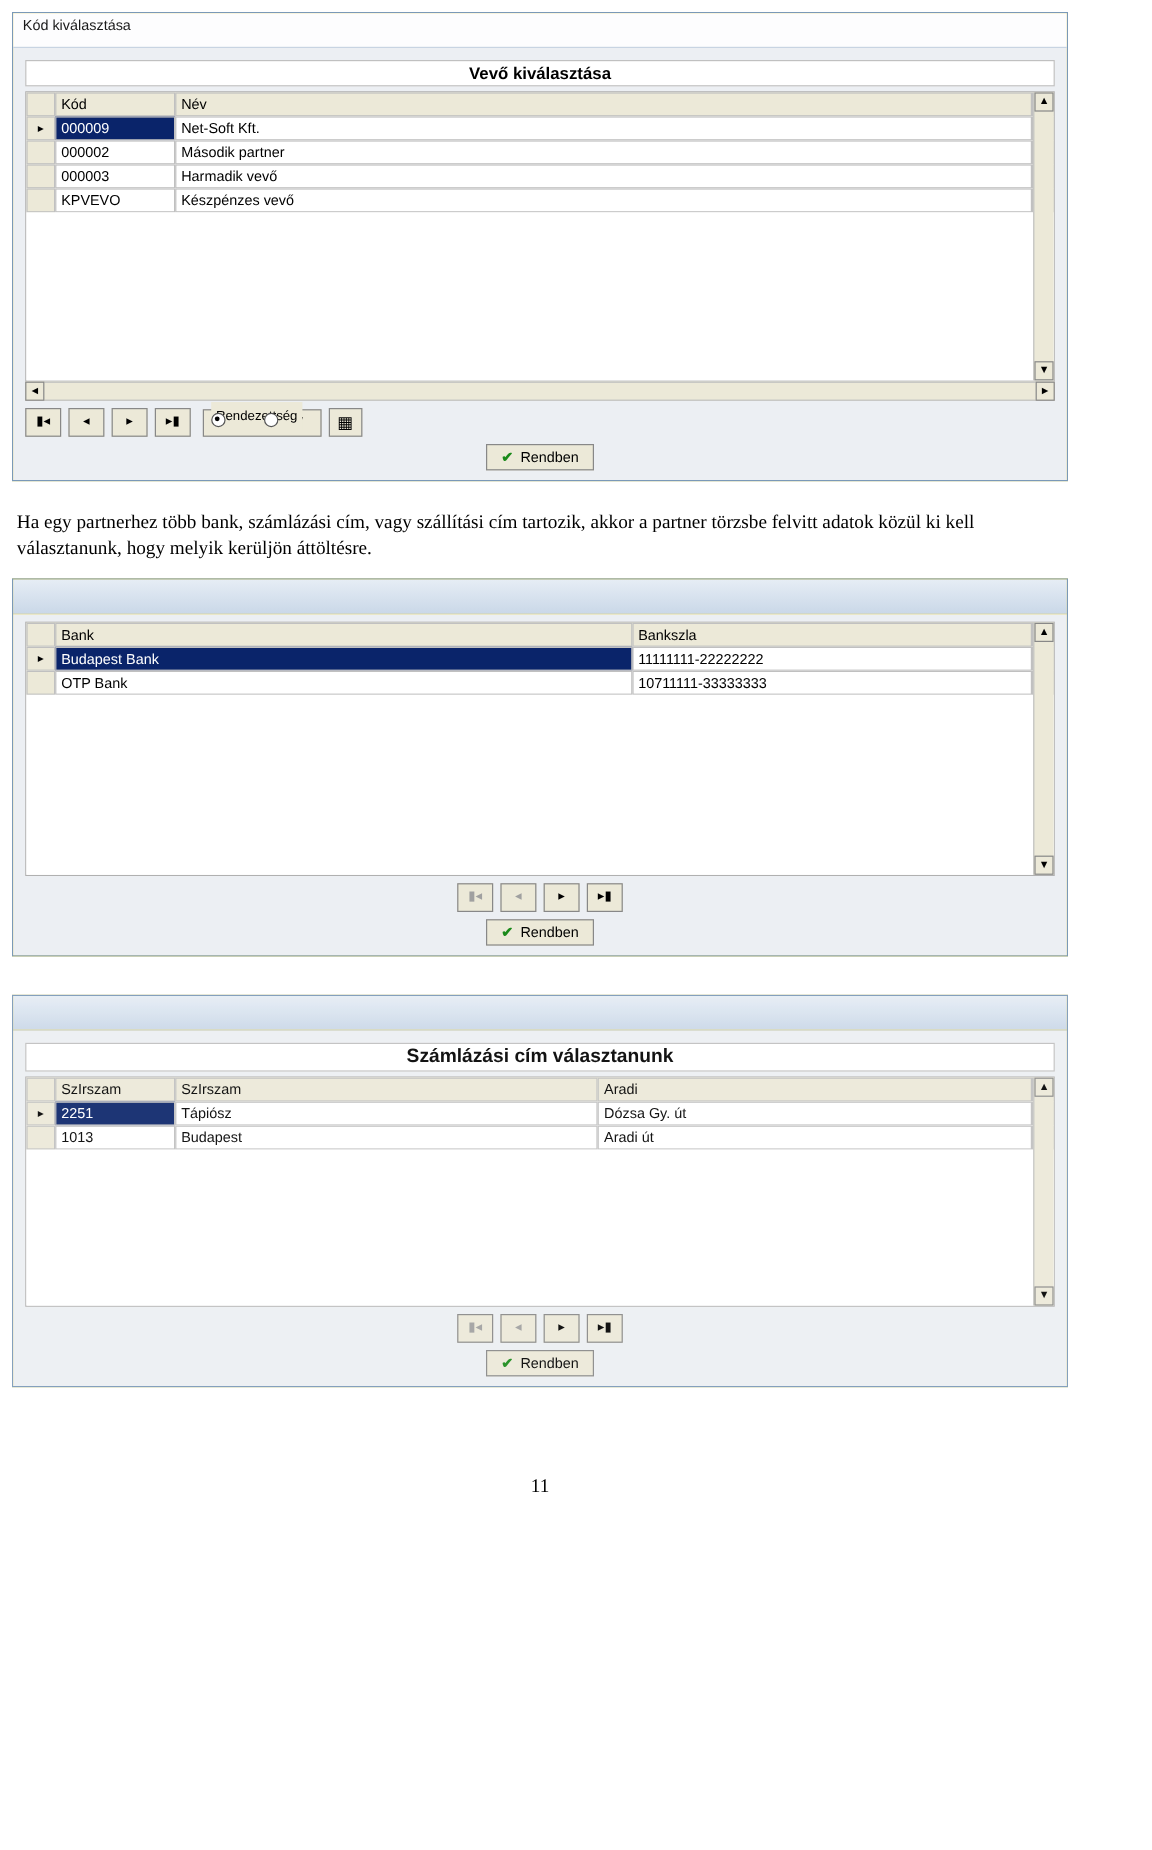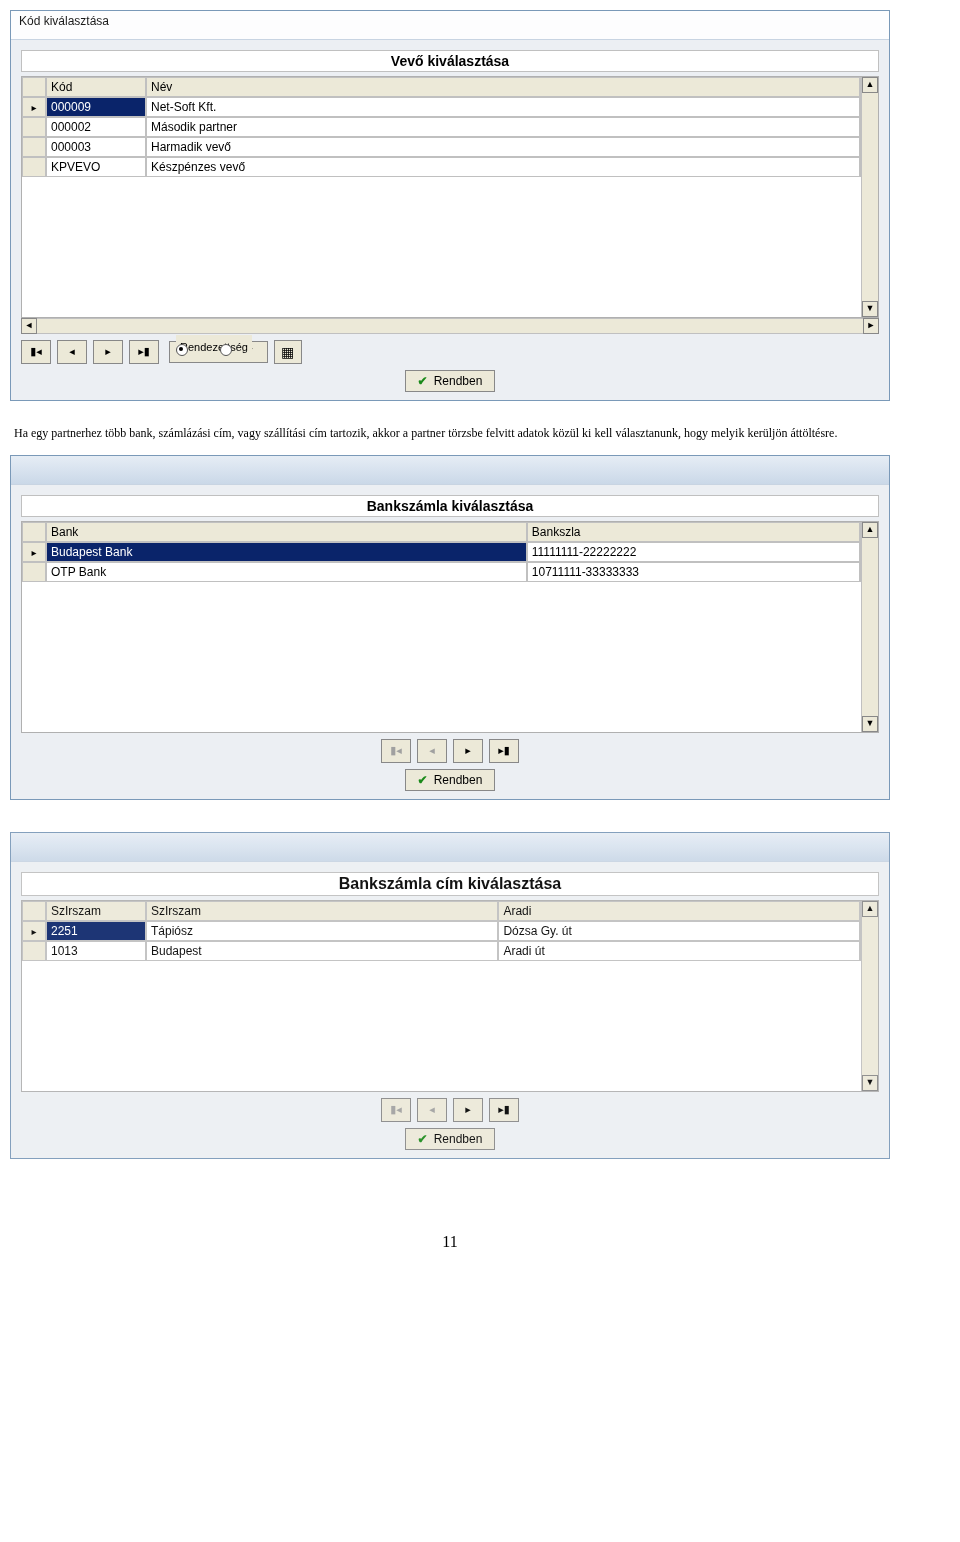--- a/index.html
+++ b/index.html
@@ -163,21 +163,21 @@
     margin: 0 4px;
     position: relative;
   }
   .h-scroll .arrow {
     position:absolute; top:-1px;
     width:14px;height:14px;border:1px solid #888;background:#ece9d8;
     font-size:9px;text-align:center;line-height:12px;
   }
   .para {
     font-family: "Times New Roman", serif;
-    font-size: 12px;
+    font-size: 16px;
     margin: 10px 4px 14px 4px;
     line-height: 1.35;
   }
   .blurry {
     filter: blur(0.4px);
     opacity: 0.92;
   }
   .grid-bar-icon {
     border:1px solid #888; background:#ece9d8;
     width:26px;height:22px; display:flex;align-items:center;justify-content:center;
@@ -273,21 +273,20 @@
     </div>
   </div>
 </div>
 
 <p class="para">Ha egy partnerhez több bank, számlázási cím, vagy szállítási cím tartozik, akkor a partner törzsbe felvitt adatok közül ki kell választanunk, hogy melyik kerüljön áttöltésre.</p>
 
 
 <div class="dialog-outer" style="min-width:520px;">
   <div class="titlebar titlebar-blur"></div>
   <div class="dialog-body">
-    <div class="dlg-title-box">Bankszámla kiválasztása</div>
 
     <div class="grid">
       <div class="grid-header-row">
         <div class="gh row-ind"></div>
         <div class="gh" style="width:55%">Bank</div>
         <div class="gh">Bankszla</div>
         <div class="gh" style="width:16px;padding:0"></div>
       </div>
       <div class="grid-data-row">
         <div class="gc row-ind">▸</div>
@@ -323,21 +322,21 @@
     </div>
   </div>
 </div>
 
 <div style="height:18px"></div>
 
 
 <div class="dialog-outer blurry" style="min-width:620px;">
   <div class="titlebar titlebar-blur"></div>
   <div class="dialog-body">
-    <div class="dlg-title-box" style="font-size:16px;">Bankszámla cím kiválasztása</div>
+    <div class="dlg-title-box" style="font-size:16px;">Számlázási cím választanunk</div>
 
     <div class="grid">
       <div class="grid-header-row">
         <div class="gh row-ind"></div>
         <div class="gh" style="width:90px">SzIrszam</div>
         <div class="gh" style="width:40%">SzIrszam</div>
         <div class="gh">Aradi</div>
         <div class="gh" style="width:16px;padding:0"></div>
       </div>
       <div class="grid-data-row">

